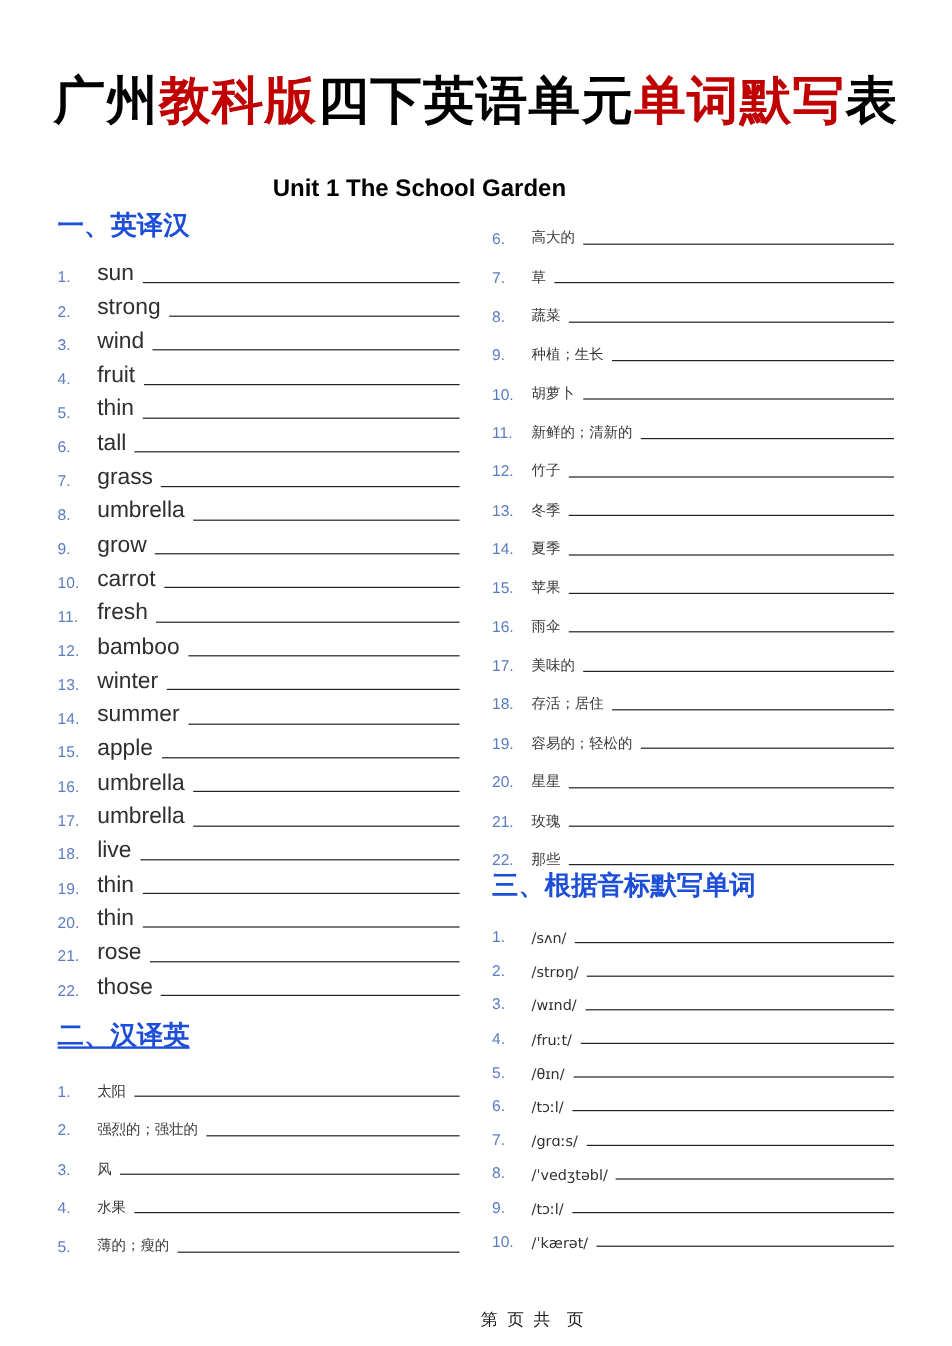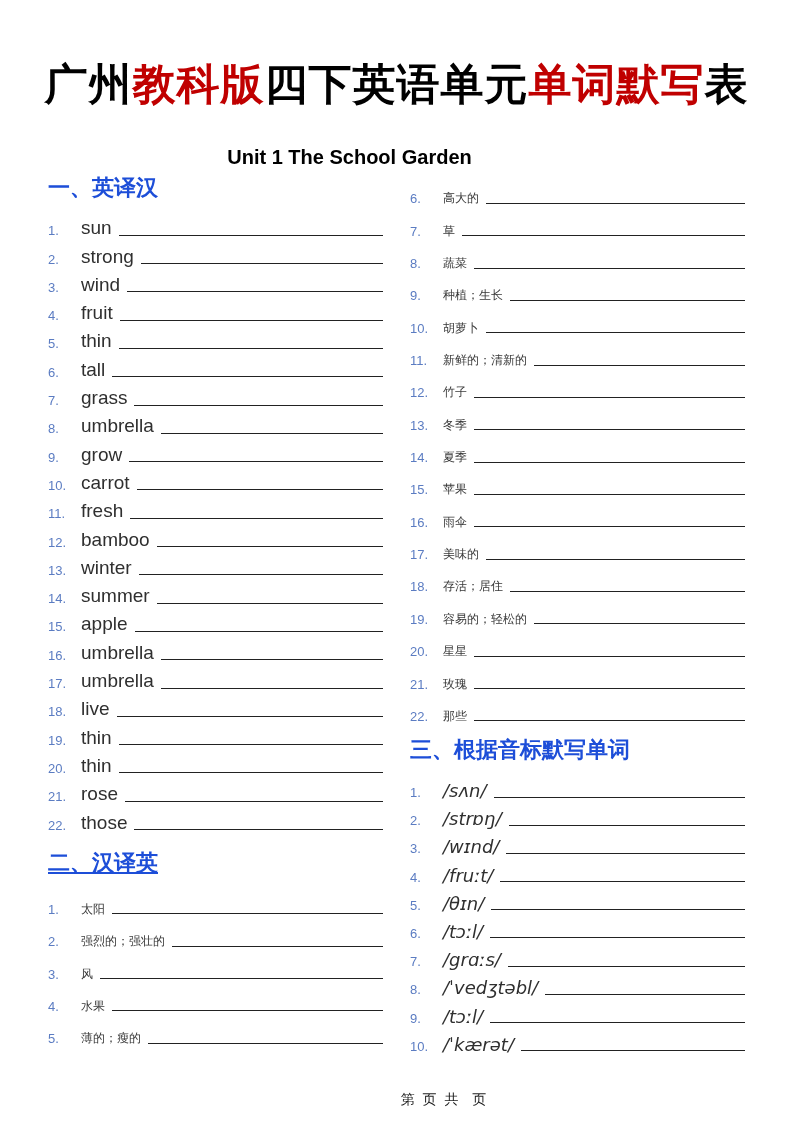--- a/index.html
+++ b/index.html
@@ -41,40 +41,40 @@
   }
   .col{width:335px;}
   .section-heading{
     font-size:22px;
     font-weight:700;
     color:#1d4ed8;
     line-height:23px;
     margin:0 0 13px 0;
   }
   .section-heading.mt{margin-top:16px;text-decoration:underline;}
-  .section-heading.mt3{margin-top:12px;}
+  .section-heading.mt3{margin-top:0;}
   .item{display:flex;align-items:flex-end;}
   .item.en{height:28.3px;}
   .item.cn{height:32.35px;}
   .item.ph{height:28.2px;}
   .num{
     flex:0 0 33px;
     width:33px;
     color:var(--number-blue,#5b7cc2);
     font-size:13px;
     padding-bottom:2px;
   }
   .word{
     font-size:19px;
     color:#2f2f2f;
     white-space:nowrap;
     padding-bottom:1px;
   }
   .item.cn .word{font-size:12px;color:#383838;}
-  .item.ph .word{font-family:"DejaVu Sans","Liberation Sans",sans-serif;font-size:18px;font-style:italic;}
+  .item.ph .word{font-family:"DejaVu Sans","Liberation Sans",sans-serif;font-size:12px;}
   .blank{
     flex:1 1 auto;
     margin-left:7px;
     margin-bottom:4.5px;
     border-bottom:1.3px solid #222222;
     height:0;
   }
   .footer{
     position:absolute;
     top:1091px;left:0;

